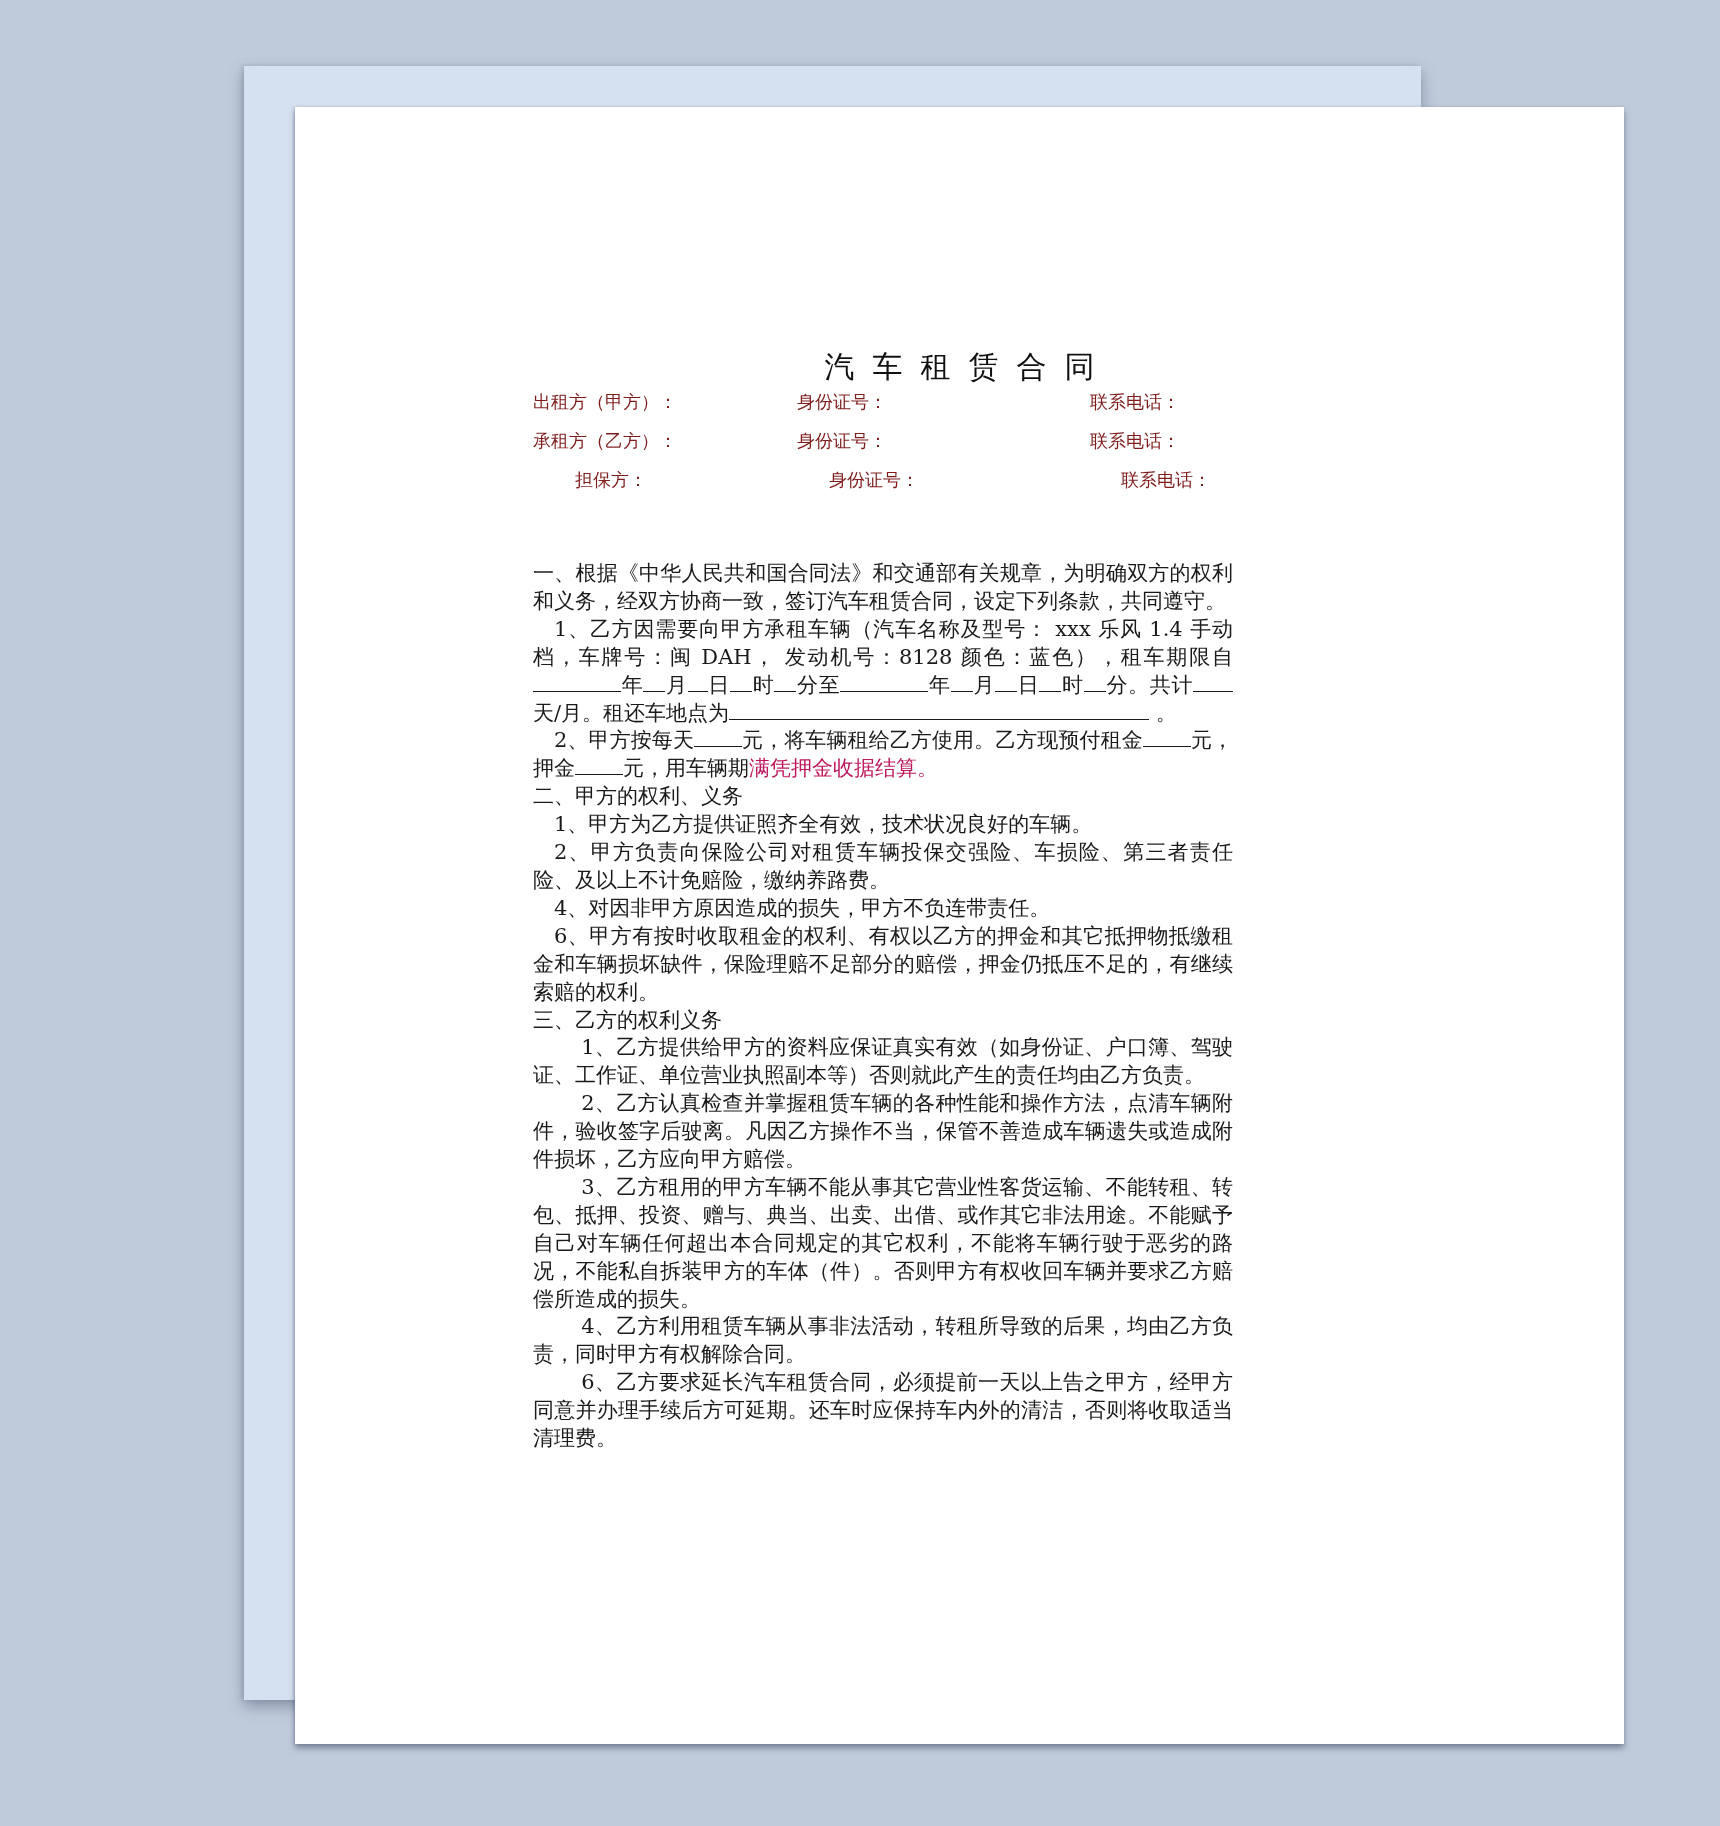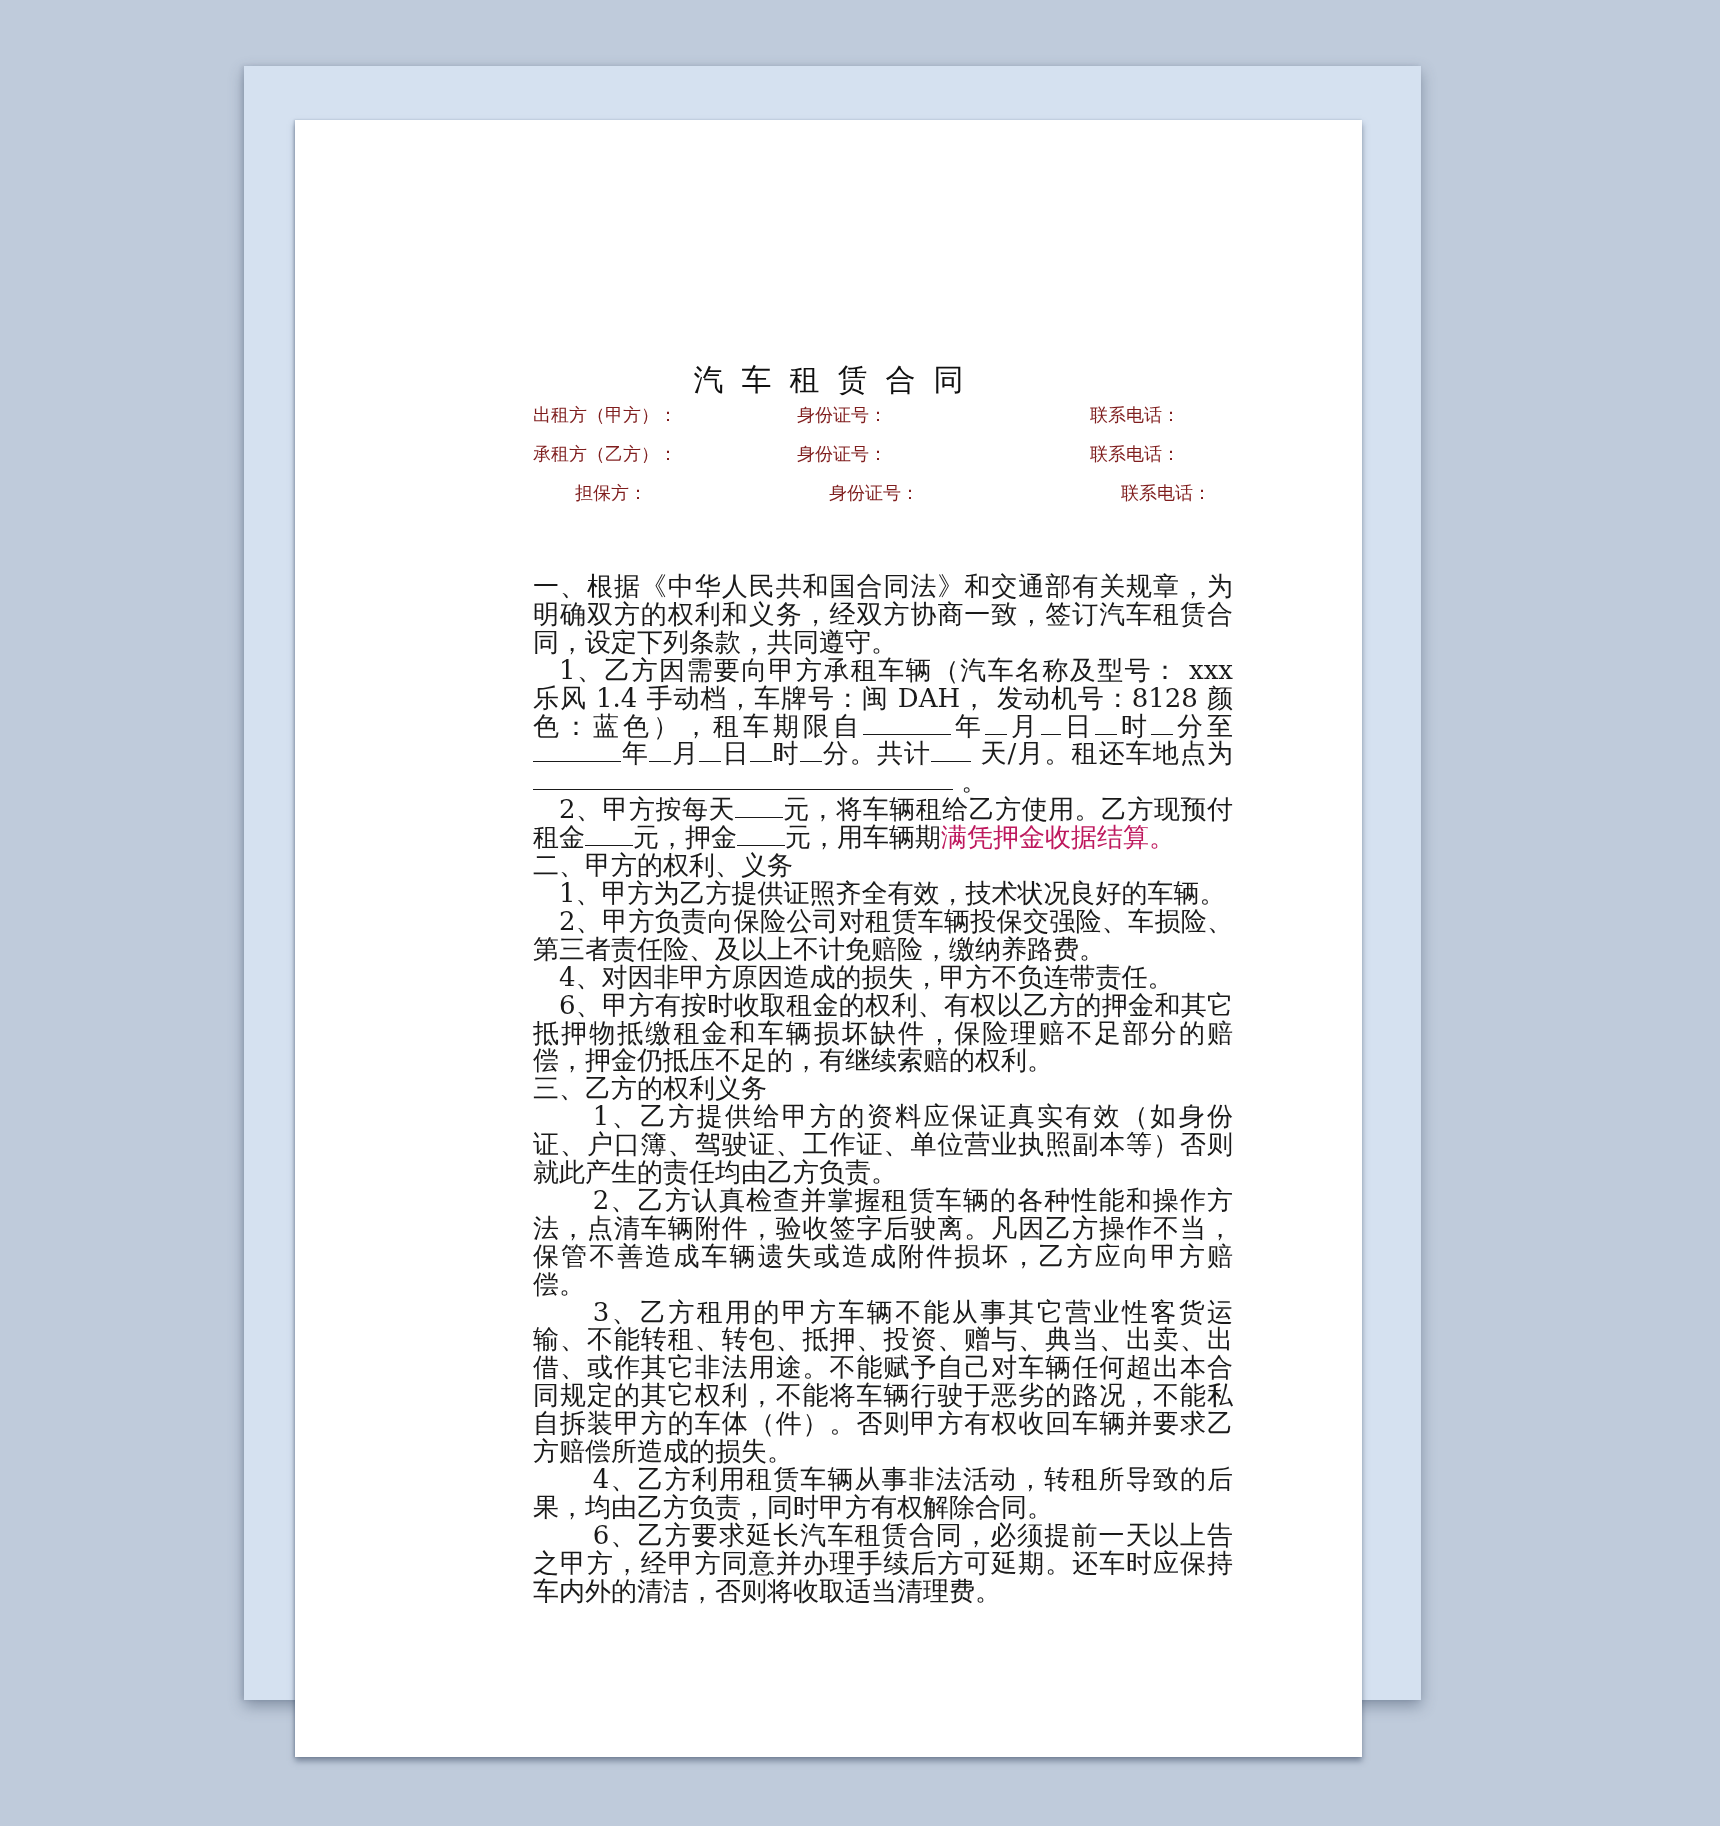--- a/index.html
+++ b/index.html
@@ -19,22 +19,22 @@
       left: 244px;
       top: 66px;
       width: 1177px;
       height: 1634px;
       background: #d5e1f0;
       box-shadow: 0 6px 14px rgba(60,75,100,0.45), -2px 0 4px rgba(60,75,100,0.15);
     }
     .front-page {
       position: absolute;
       left: 295px;
-      top: 120px;
-      width: 1067px;
+      top: 107px;
+      width: 1329px;
       height: 1637px;
       background: #ffffff;
       box-shadow: 0 4px 6px rgba(60,75,100,0.55), -1px 0 2px rgba(60,75,100,0.25);
     }
     .doc-title {
       position: absolute;
       left: 0;
       top: 240px;
       width: 100%;
       text-align: center;
@@ -56,21 +56,21 @@
     .party-row .c1 { left: 0; }
     .party-row .c2 { left: 264px; }
     .party-row .c3 { left: 557px; }
     .party-row.r3 .c2 { left: 254px; }
     .party-row.r3 .c3 { left: 546px; }
     .body-text {
       position: absolute;
       left: 238px;
       top: 453px;
       width: 700px;
-      font-size: 26px;
+      font-size: 21px;
       line-height: 27.9px;
       color: #1a1a1a;
       text-align: justify;
     }
     .body-text p { margin: 0; }
     .ind1 { text-indent: 1em; }
     .ind2 { text-indent: 2.3em; }
     .hl { color: #be185d; }
     .blank {
       display: inline-block;

